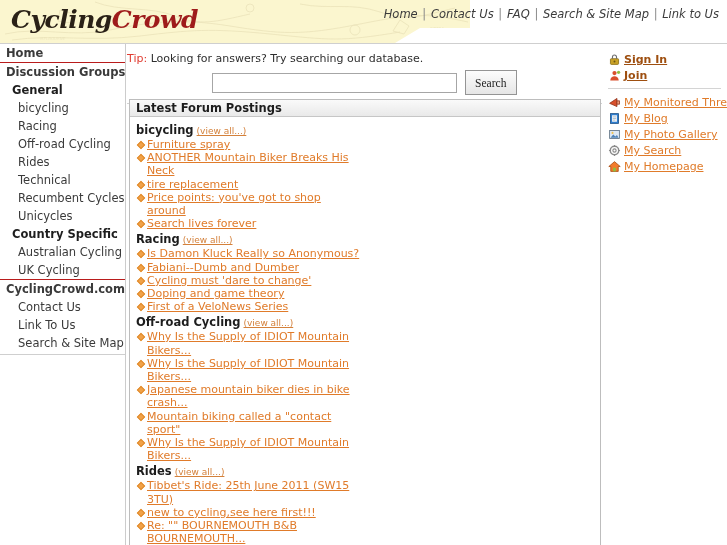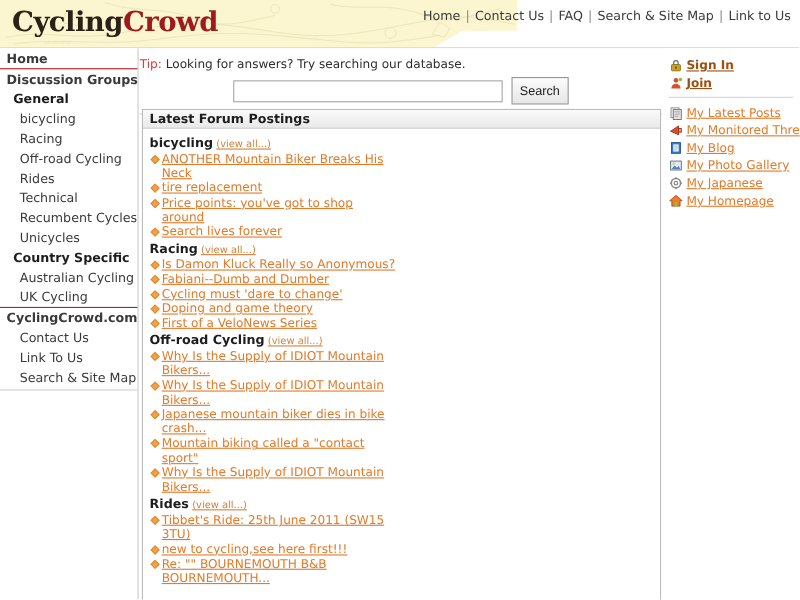--- a/index.html
+++ b/index.html
@@ -13,20 +13,21 @@
     overflow: hidden;
   }
   a { text-decoration: none; }
 
   
   #header {
     position: relative;
     width: 727px; height: 44px;
     background: #ffffff;
     overflow: hidden;
+    font-style: italic;
   }
   #header-band {
     position: absolute;
     left: 0; top: 0;
     width: 470px; height: 44px;
     background: #fbf6cf;
     clip-path: polygon(0 0, 470px 0, 470px 28px, 420px 28px, 395px 43px, 0 43px);
   }
   #header-map {
     position: absolute; left: 0; top: 0;
@@ -135,21 +136,21 @@
   #search-button {
     height: 25px;
     min-width: 52px;
     margin-left: 4px;
     border: 1px solid #949494;
     background: linear-gradient(#fcfcfc, #e6e6e6);
     font-size: 11.5px;
     color: #222;
     vertical-align: middle;
     padding: 0 7px;
-    font-family: Liberation Sans, sans-serif;
+    font-family: Liberation Serif, serif;
   }
   #center-rule {
     margin-top: 8px;
     border-top: 1px solid #d2d2d2;
   }
 
   #panel {
     position: absolute;
     left: 2px; top: 55px;
     width: 472px;
@@ -321,20 +322,21 @@
     </div>
     <div id="center-rule"></div>
 
     <div id="panel">
       <div id="panel-header">Latest Forum Postings</div>
       <div id="panel-body">
         <div class="fgrid" id="forum-grid">
             <div class="fcol">
               <div class="fgroup-title"><span>bicycling</span><a href="#" class="viewall">(view all...)</a></div>
               <ul class="flist">
+                <li><a href="#">Furniture spray</a></li>
                 <li><a href="#">ANOTHER Mountain Biker Breaks His Neck</a></li>
                 <li><a href="#">tire replacement</a></li>
                 <li><a href="#">Price points: you've got to shop around</a></li>
                 <li><a href="#">Search lives forever</a></li>
               </ul>
             </div>
             <div class="fcol">
               <div class="fgroup-title"><span>Racing</span><a href="#" class="viewall">(view all...)</a></div>
               <ul class="flist">
                 <li><a href="#">Is Damon Kluck Really so Anonymous?</a></li>
@@ -388,30 +390,20 @@
             </svg>
           </span>
           <a href="#">Join</a>
         </div>
       </div>
     <div id="rsep"></div>
     <div id="rn-links">
         <div class="rrow">
           <span class="ricon">
             <svg width="13" height="13" viewBox="0 0 16 16">
-              <rect x="2.5" y="2.5" width="9" height="11" fill="#f2f2f2" stroke="#8a8a8a"></rect>
-              <rect x="5" y="4.5" width="9" height="11" fill="#e4e4e4" stroke="#6f6f6f"></rect>
-              <path d="M6.5 7h6M6.5 9.5h6M6.5 12h4" stroke="#9a9a9a" stroke-width="0.9"></path>
-            </svg>
-          </span>
-          <a href="#">My Latest Posts</a>
-        </div>
-        <div class="rrow">
-          <span class="ricon">
-            <svg width="13" height="13" viewBox="0 0 16 16">
               <path d="M2 9 L11 3 L11 13 Z" fill="#d94f2b" stroke="#8f2f16"></path>
               <rect x="11" y="6" width="3" height="4" fill="#f3a07f" stroke="#8f2f16"></rect>
             </svg>
           </span>
           <a href="#">My Monitored Threads</a>
         </div>
         <div class="rrow">
           <span class="ricon">
             <svg width="13" height="13" viewBox="0 0 16 16">
               <rect x="3" y="2" width="10" height="12" fill="#2f7fd0" stroke="#1d4f86"></rect>
@@ -432,21 +424,21 @@
           <a href="#">My Photo Gallery</a>
         </div>
         <div class="rrow">
           <span class="ricon">
             <svg width="13" height="13" viewBox="0 0 16 16">
               <circle cx="8" cy="8" r="5.2" fill="none" stroke="#8b8b8b" stroke-width="1.8"></circle>
               <circle cx="8" cy="8" r="2" fill="none" stroke="#8b8b8b" stroke-width="1.4"></circle>
               <path d="M8 1.2v2M8 12.8v2M1.2 8h2M12.8 8h2" stroke="#8b8b8b" stroke-width="1.4"></path>
             </svg>
           </span>
-          <a href="#">My Japanese</a>
+          <a href="#">My Search</a>
         </div>
         <div class="rrow">
           <span class="ricon">
             <svg width="13" height="13" viewBox="0 0 16 16">
               <path d="M8 2 L15 8 H12.6 V14 H3.4 V8 H1 Z" fill="#f27b2b" stroke="#a84b10"></path>
               <rect x="6.3" y="9.5" width="3.4" height="4.5" fill="#8fbf3f"></rect>
             </svg>
           </span>
           <a href="#">My Homepage</a>
         </div>

